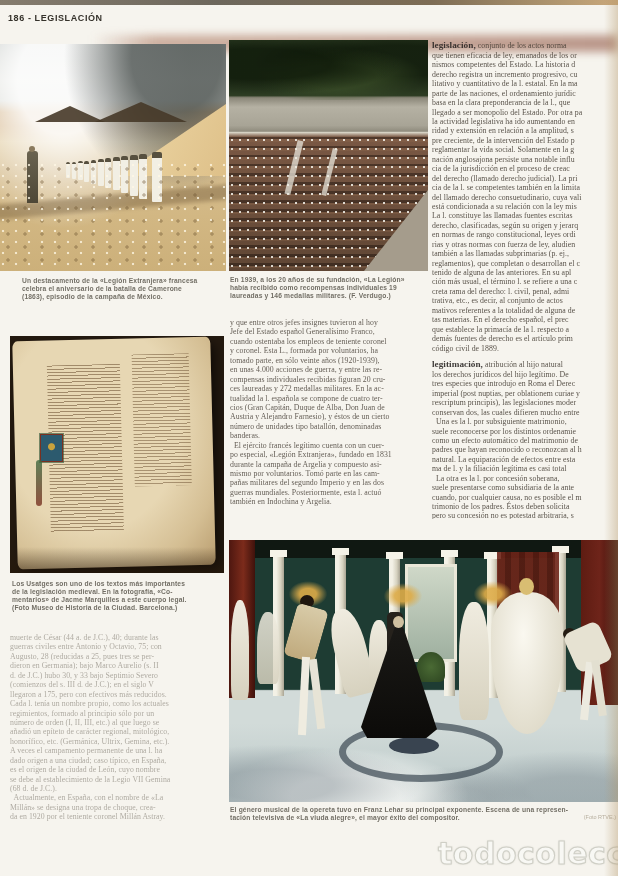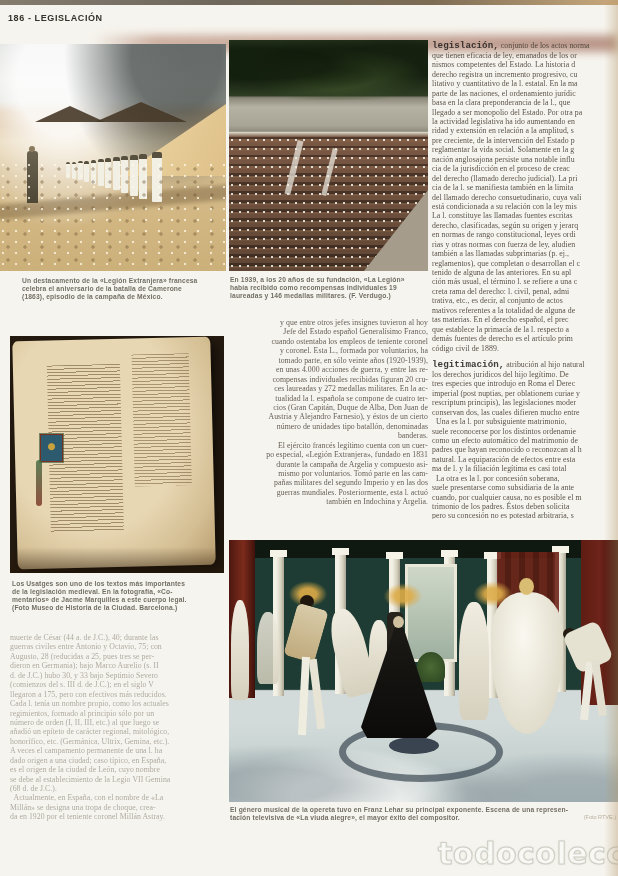--- a/index.html
+++ b/index.html
@@ -12,21 +12,21 @@
     background:linear-gradient(90deg,rgba(146,78,52,0),rgba(150,82,52,.42) 12%,rgba(128,60,40,.5));
     filter:blur(4px);}
   .page-edge{position:absolute;right:0;top:0;width:14px;height:876px;
     background:linear-gradient(90deg,rgba(176,146,100,0),rgba(176,146,100,.38));}
   
   .hdr{position:absolute;left:8px;top:13px;font-family:"Liberation Sans",sans-serif;
     font-weight:bold;font-size:9px;letter-spacing:.6px;color:#35322b;}
   
   .tcol{position:absolute;overflow:hidden;color:#413a31;}
   .tline{white-space:pre;font-size:7.8px;height:9.45px;line-height:9.45px;letter-spacing:.05px;}
-  .entry-head .term{font-family:Liberation Mono, monospace;font-weight:bold;font-size:9.2px;color:#262220;}
+  .entry-head .term{font-family:Liberation Serif, serif;font-weight:bold;font-size:9.2px;color:#262220;}
   .entry-head{margin-bottom:0.5px;}
   .entry-block{margin-bottom:7px;}
   .faded{opacity:.48;filter:blur(.35px);color:#5d564a;}
   .midcol{opacity:.82;}
   .rightcol{opacity:.88;}
   
   .caption{position:absolute;font-family:"Liberation Sans",sans-serif;font-weight:bold;color:#5a564c;opacity:.85;}
   .cline{white-space:pre;font-size:6.7px;height:7.9px;line-height:7.9px;letter-spacing:.15px;}
   .credit{position:absolute;font-family:"Liberation Sans",sans-serif;font-size:5.5px;color:#b7af9f;}
   
@@ -177,21 +177,21 @@
       </div>
   </div>
   <div class="caption" style="left:230px;top:276px;width:198px;">
     <div>
         <div class="cline">En 1939, a los 20 años de su fundación, «La Legión»</div>
         <div class="cline">había recibido como recompensas individuales 19</div>
         <div class="cline">laureadas y 146 medallas militares. (F. Verdugo.)</div>
       </div>
   </div>
 
-  <div class="tcol midcol" style="left:230px;top:318px;width:198px;height:192px;text-align:right;">
+  <div class="tcol midcol" style="left:230px;top:318px;width:198px;height:192px;">
     <div>
         <div class="tline">y que entre otros jefes insignes tuvieron al hoy</div>
         <div class="tline">Jefe del Estado español Generalísimo Franco,</div>
         <div class="tline">cuando ostentaba los empleos de teniente coronel</div>
         <div class="tline">y coronel. Esta L., formada por voluntarios, ha</div>
         <div class="tline">tomado parte, en sólo veinte años (1920-1939),</div>
         <div class="tline">en unas 4.000 acciones de guerra, y entre las re-</div>
         <div class="tline">compensas individuales recibidas figuran 20 cru-</div>
         <div class="tline">ces laureadas y 272 medallas militares. En la ac-</div>
         <div class="tline">tualidad la l. española se compone de cuatro ter-</div>
@@ -261,21 +261,21 @@
           <div class="tline">parte de las naciones, el ordenamiento jurídic</div>
           <div class="tline">basa en la clara preponderancia de la l., que</div>
           <div class="tline">llegado a ser monopolio del Estado. Por otra pa</div>
           <div class="tline">la actividad legislativa ha ido aumentando en</div>
           <div class="tline">ridad y extensión en relación a la amplitud, s</div>
           <div class="tline">pre creciente, de la intervención del Estado p</div>
           <div class="tline">reglamentar la vida social. Solamente en la g</div>
           <div class="tline">nación anglosajona persiste una notable influ</div>
           <div class="tline">cia de la jurisdicción en el proceso de creac</div>
           <div class="tline">del derecho (llamado derecho judicial). La pri</div>
-          <div class="tline">cia de la l. se manifiesta también en la limita</div>
+          <div class="tline">cia de la l. se competentes también en la limita</div>
           <div class="tline">del llamado derecho consuetudinario, cuya vali</div>
           <div class="tline">está condicionada a su relación con la ley mis</div>
           <div class="tline">La l. constituye las llamadas fuentes escritas</div>
           <div class="tline">derecho, clasificadas, según su origen y jerarq</div>
           <div class="tline">en normas de rango constitucional, leyes ordi</div>
           <div class="tline">rias y otras normas con fuerza de ley, aludien</div>
           <div class="tline">también a las llamadas subprimarias (p. ej.,</div>
           <div class="tline">reglamentos), que completan o desarrollan el c</div>
           <div class="tline">tenido de alguna de las anteriores. En su apl</div>
           <div class="tline">ción más usual, el término l. se refiere a una c</div>

